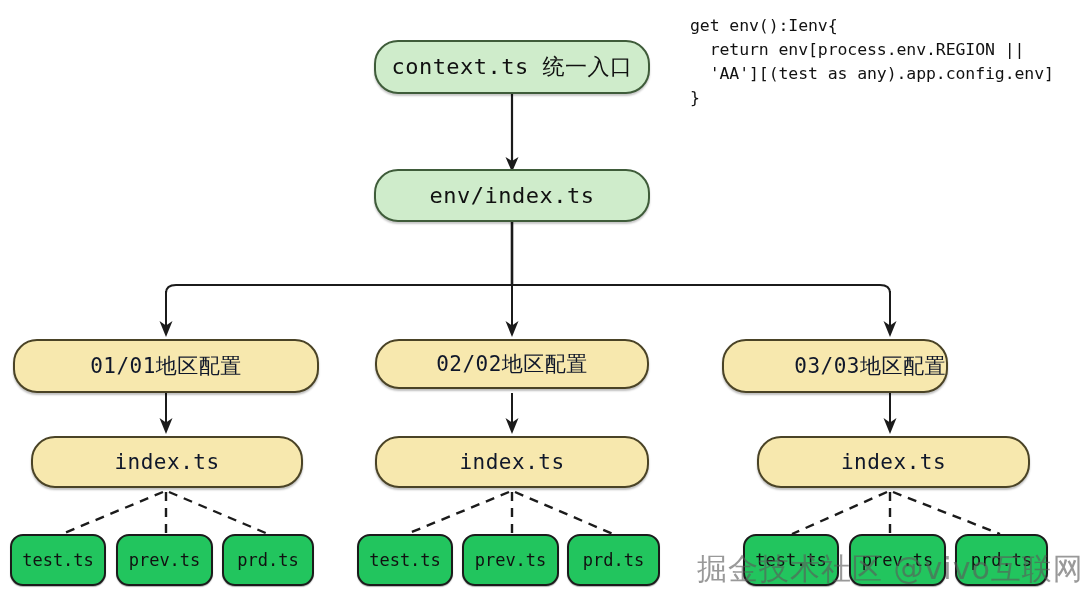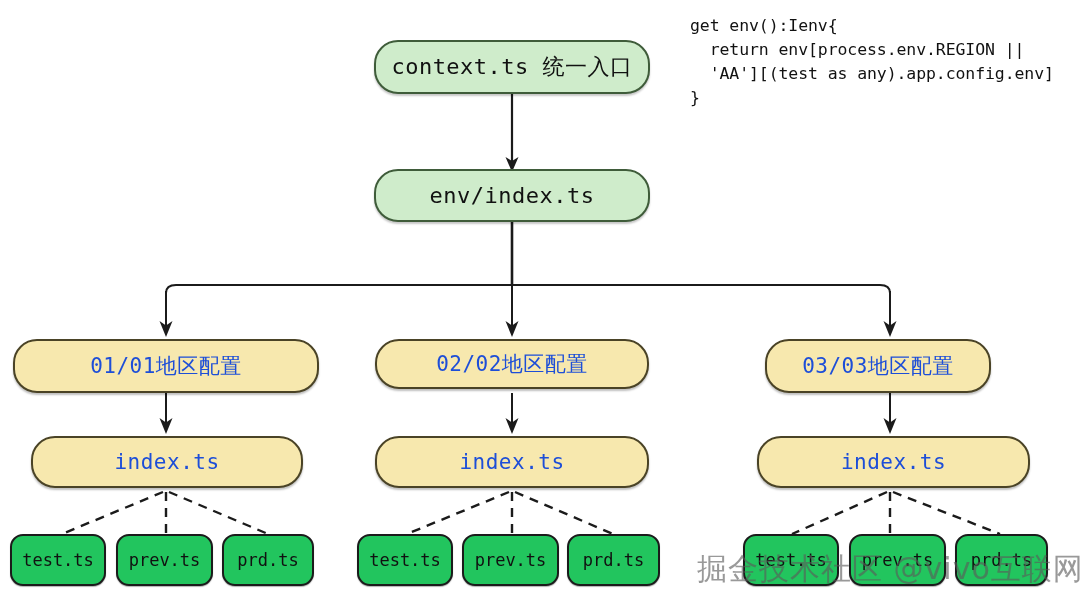--- a/index.html
+++ b/index.html
@@ -43,21 +43,21 @@
     box-shadow: 0 2px 2px rgba(0,0,0,0.22);
     font-size: 22px;
     color: #111111;
     letter-spacing: 0.5px;
   }
   .node-yellow {
     background: #f7e8ae;
     border: 2px solid #4a4326;
     box-shadow: 0 2px 2px rgba(0,0,0,0.25);
     font-size: 21px;
-    color: #1d4ed8;
+    color: #0f172a;
     letter-spacing: 0.5px;
   }
   .node-leaf {
     background: #22c55e;
     border: 2px solid #1b1b1b;
     border-radius: 13px;
     box-shadow: 0 1px 1px rgba(0,0,0,0.3);
     font-size: 17px;
     color: #111111;
   }
@@ -146,21 +146,21 @@
   <div class="node node-green" style="left:374px; top:169px; width:276px; height:53px;align-items:center;">
     <span>env/index.ts</span>
   </div>
 
   <div class="node node-yellow" style="left:13px; top:339px; width:306px; height:54px;">
     <span>01/01地区配置</span>
   </div>
   <div class="node node-yellow" style="left:375px; top:339px; width:274px; height:50px;">
     <span>02/02地区配置</span>
   </div>
-  <div class="node node-yellow" style="left:765px; top:339px; width:226px; height:54px;">
+  <div class="node node-yellow" style="left:722px; top:339px; width:226px; height:54px;justify-content:flex-end;">
     <span>03/03地区配置</span>
   </div>
 
   <div class="node node-yellow" style="left:31px; top:436px; width:272px; height:52px;">
     <span>index.ts</span>
   </div>
   <div class="node node-yellow" style="left:375px; top:436px; width:274px; height:52px;">
     <span>index.ts</span>
   </div>
   <div class="node node-yellow" style="left:757px; top:436px; width:273px; height:52px;">

